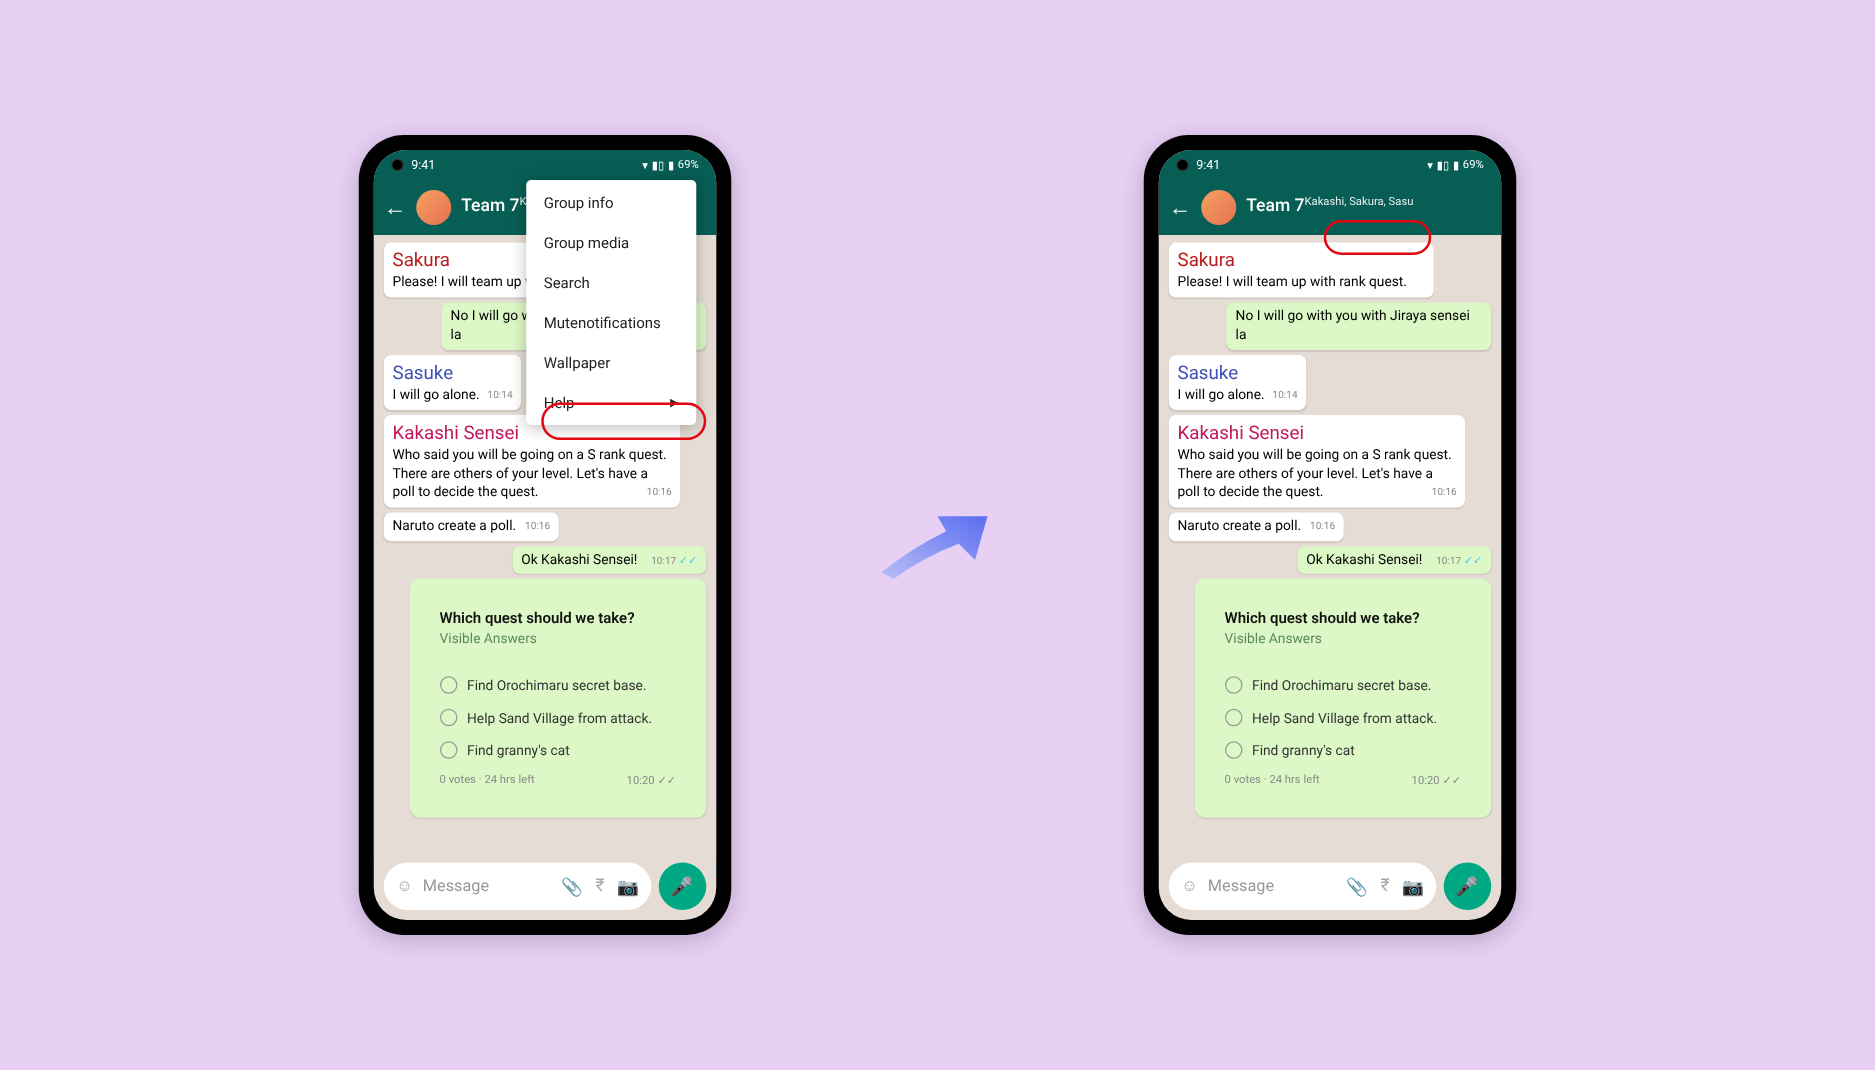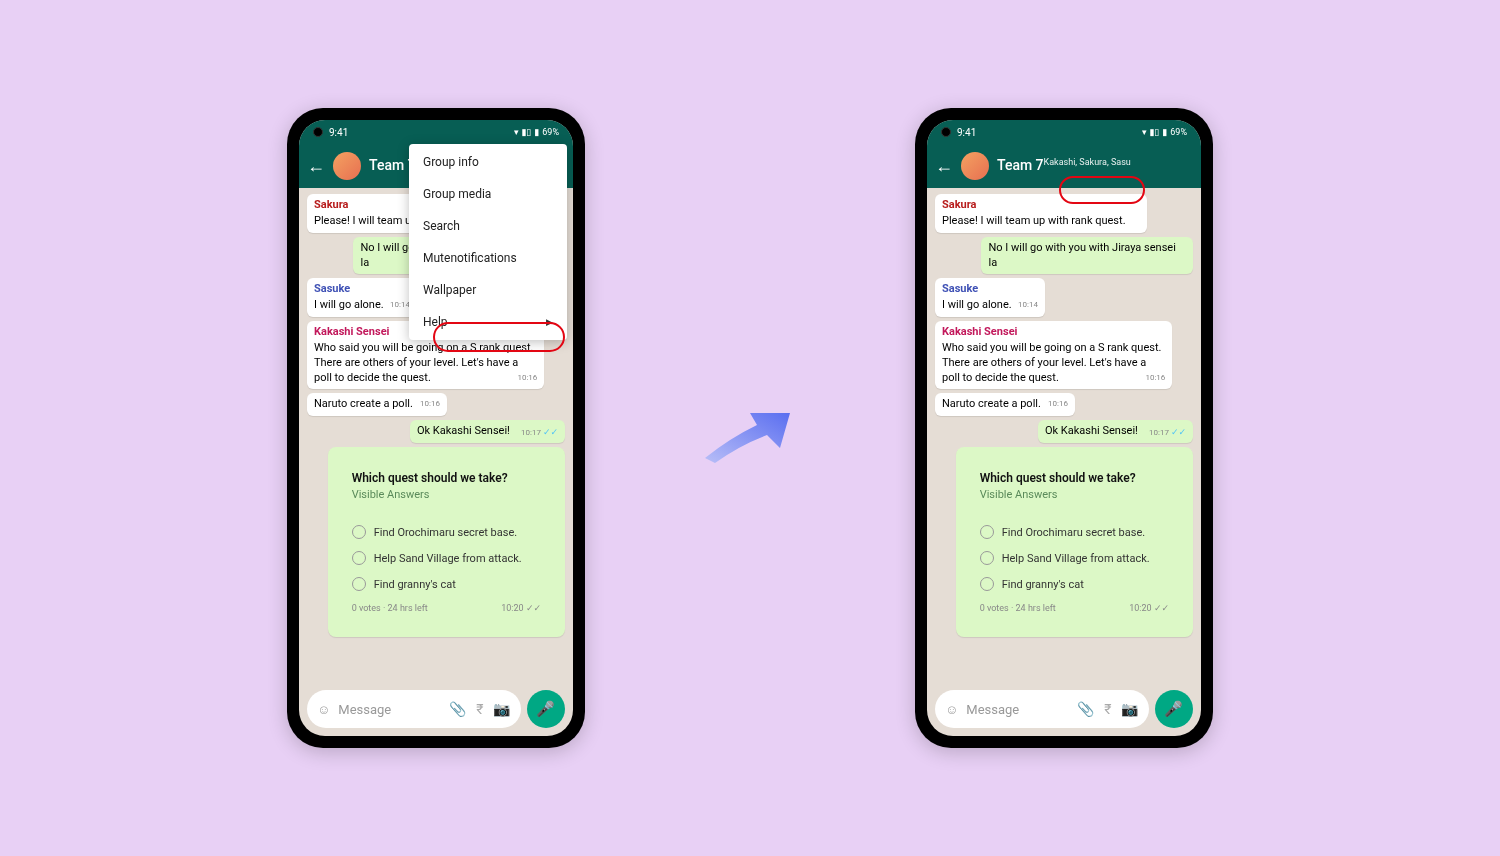--- a/index.html
+++ b/index.html
@@ -12,37 +12,37 @@
 .statusbar .right{display:flex;align-items:center;gap:3px}
 .header{background:#075e54;color:#fff;height:44px;display:flex;align-items:center;padding:0 8px;gap:8px}
 .back-arrow{font-size:18px;cursor:pointer}
 .avatar{width:28px;height:28px;border-radius:50%;background:linear-gradient(135deg,#f4a261,#e76f51)}
 .header-txt{display:flex;flex-direction:row;line-height:1.1}
 .group-name{font-size:14px;font-weight:500}
 .members{font-size:9px;opacity:0.9}
 .chat-area{position:absolute;top:68px;bottom:48px;left:0;right:0;background:#e5ddd5;padding:6px 8px;overflow:hidden}
 .msg{background:#fff;border-radius:6px;padding:4px 7px;margin-bottom:4px;max-width:82%;font-size:11px;line-height:1.35;position:relative;box-shadow:0 1px 1px rgba(0,0,0,0.1)}
 .msg.out{background:#dcf8c6;margin-left:auto}
-.msg .sender{font-size:11px;font-weight:700;margin-bottom:1px}
+.msg .sender{font-size:15px;font-weight:400;margin-bottom:1px}
 .sender.red{color:#b71c1c}
 .sender.blue{color:#3f51b5}
 .sender.pink{color:#c2185b}
 .msg .time{font-size:8px;color:#888;float:right;margin-left:6px;margin-top:2px}
 .msg .ticks{color:#4fc3f7;font-size:9px;margin-left:2px}
 .poll{background:#dcf8c6;border-radius:8px;padding:24px;margin-top:4px;font-size:11px;max-width:92%;margin-left:auto;box-shadow:0 1px 1px rgba(0,0,0,0.1)}
 .poll-title{font-weight:600;margin-bottom:3px;font-size:12px;color:#111}
 .poll-vis{color:#5a8a5a;font-size:11px;margin-bottom:24px}
 .poll-opt{display:flex;align-items:flex-end;gap:8px;margin-bottom:12px;font-size:11px;color:#333}
 .poll-circle{width:14px;height:14px;border:1.5px solid #999;border-radius:50%;flex-shrink:0}
 .poll-footer{display:flex;justify-content:space-between;font-size:9px;color:#888;margin-top:6px}
 .input-bar{position:absolute;bottom:8px;left:8px;right:8px;display:flex;align-items:center;gap:6px}
 .input-field{flex:1;background:#fff;border-radius:22px;height:38px;display:flex;align-items:center;padding:0 10px;color:#999;font-size:13px;gap:8px}
 .input-field .icons{margin-left:auto;display:flex;gap:10px;color:#aaa;font-size:14px}
 .mic-btn{width:38px;height:38px;background:#00a884;border-radius:50%;display:flex;align-items:center;justify-content:center;color:#fff;font-size:15px}
-.menu{position:absolute;top:24px;right:6px;background:#fff;border-radius:4px;box-shadow:0 2px 12px rgba(0,0,0,0.25);width:158px;z-index:10;padding:2px 0}
+.menu{position:absolute;top:24px;right:16px;background:#fff;border-radius:4px;box-shadow:0 2px 12px rgba(0,0,0,0.25);width:136px;z-index:10;padding:2px 0}
 .menu2{top:24px;right:6px;width:136px}
 .menu-item{padding:9px 14px;font-size:12px;color:#222;cursor:pointer;display:flex;align-items:center;justify-content:space-between}
 .menu-item .chev{font-size:9px;color:#333}
 .highlight{position:absolute;border:2.5px solid #e30613;border-radius:18px;pointer-events:none;z-index:11}
 .arrow-between{width:110px;height:90px;display:flex;align-items:center;justify-content:center}
 .arrow-svg{width:100%;height:100%}
 .sig-icons{font-size:9px}
 </style>
 </head>
 <body>

